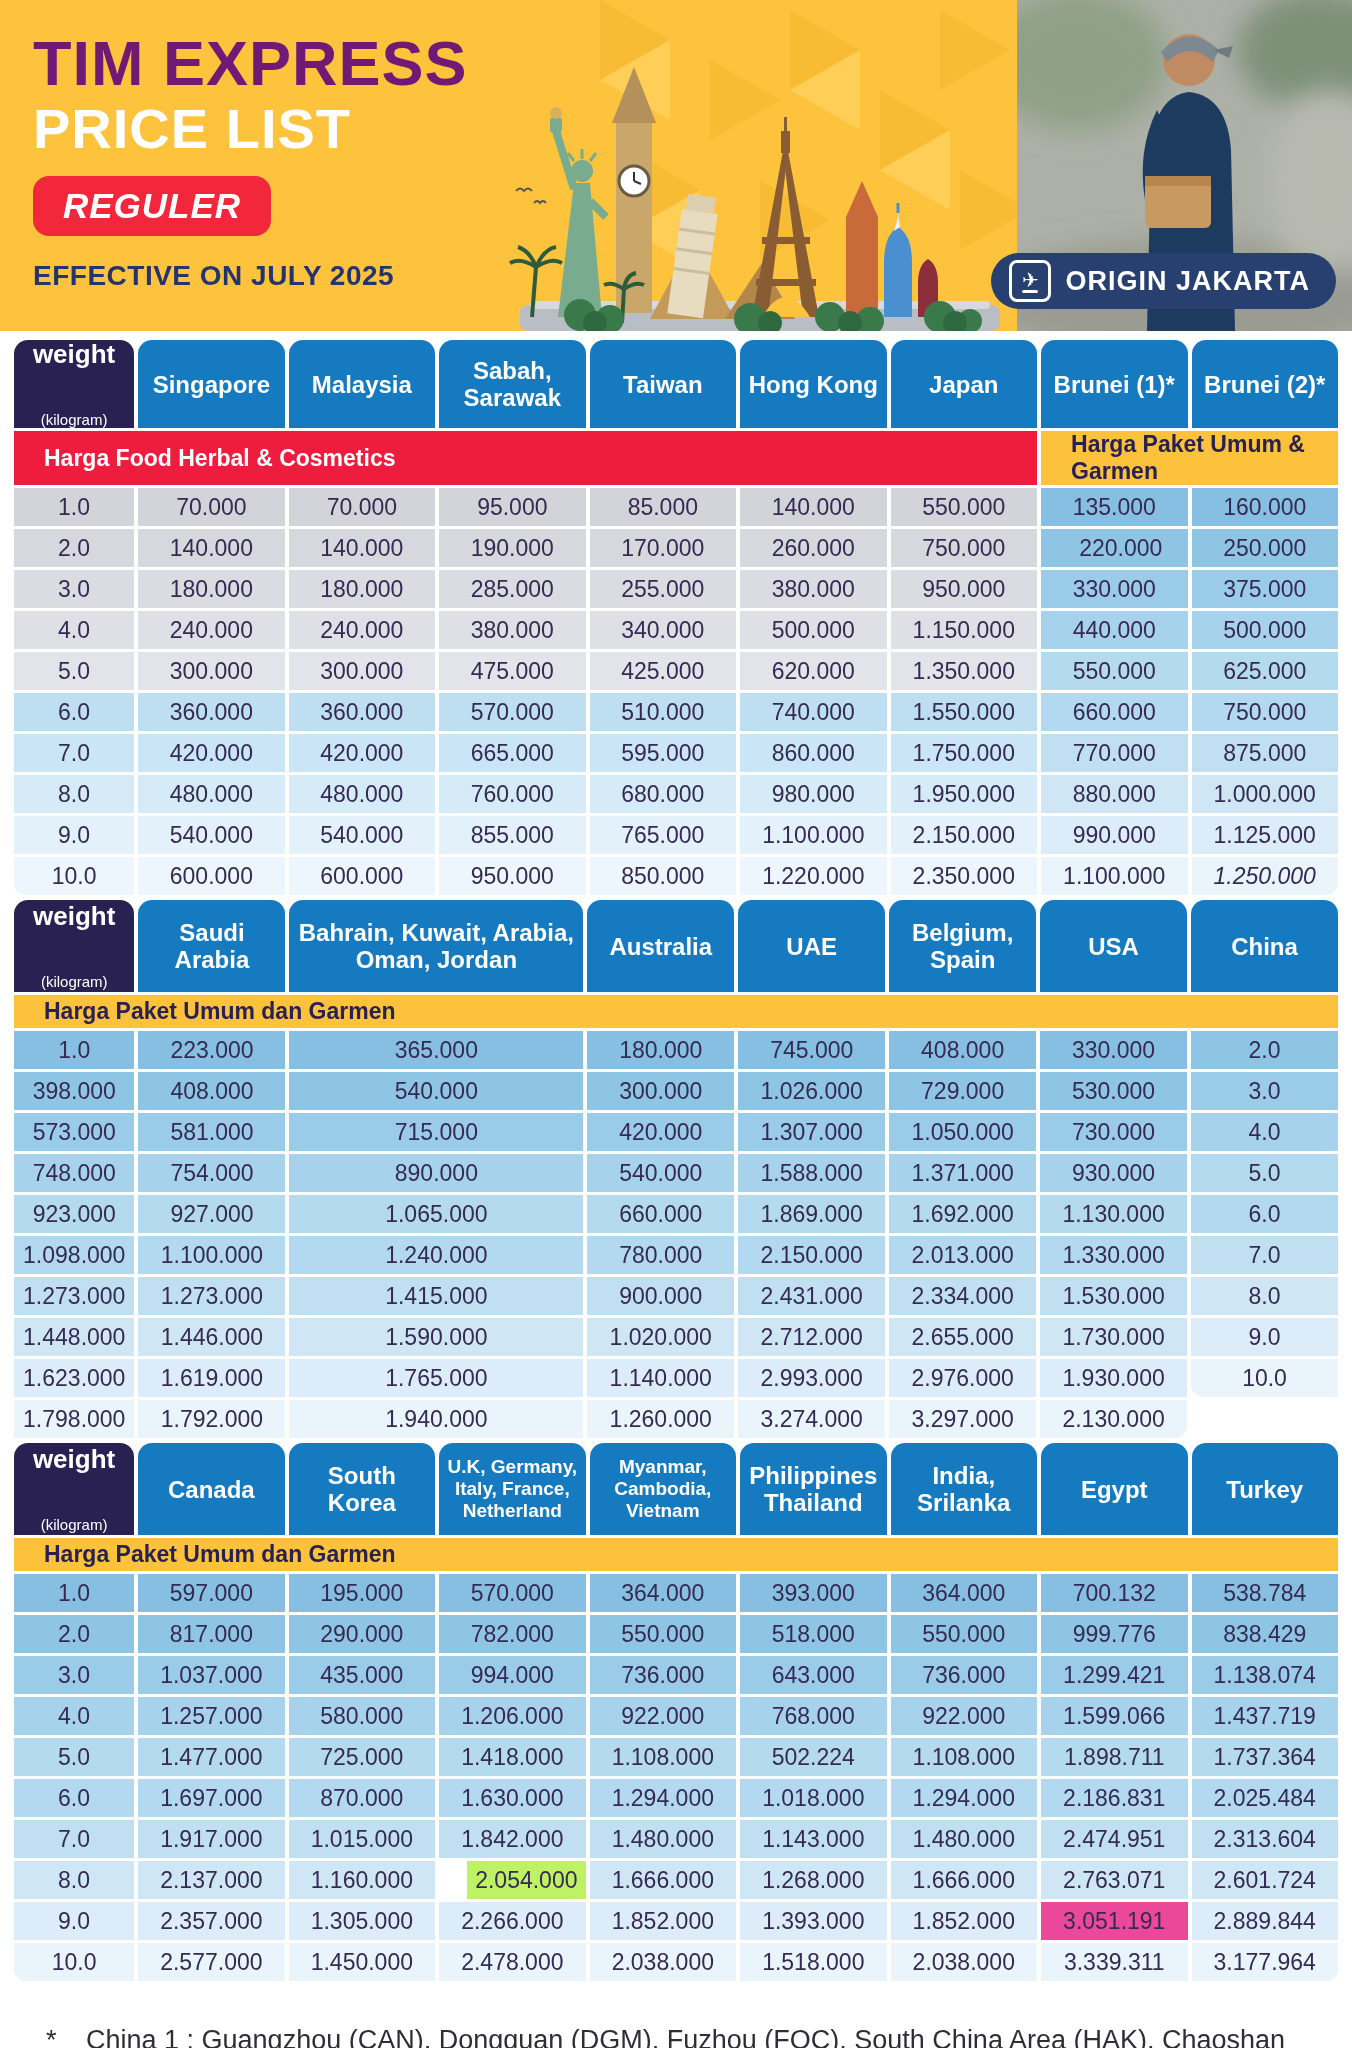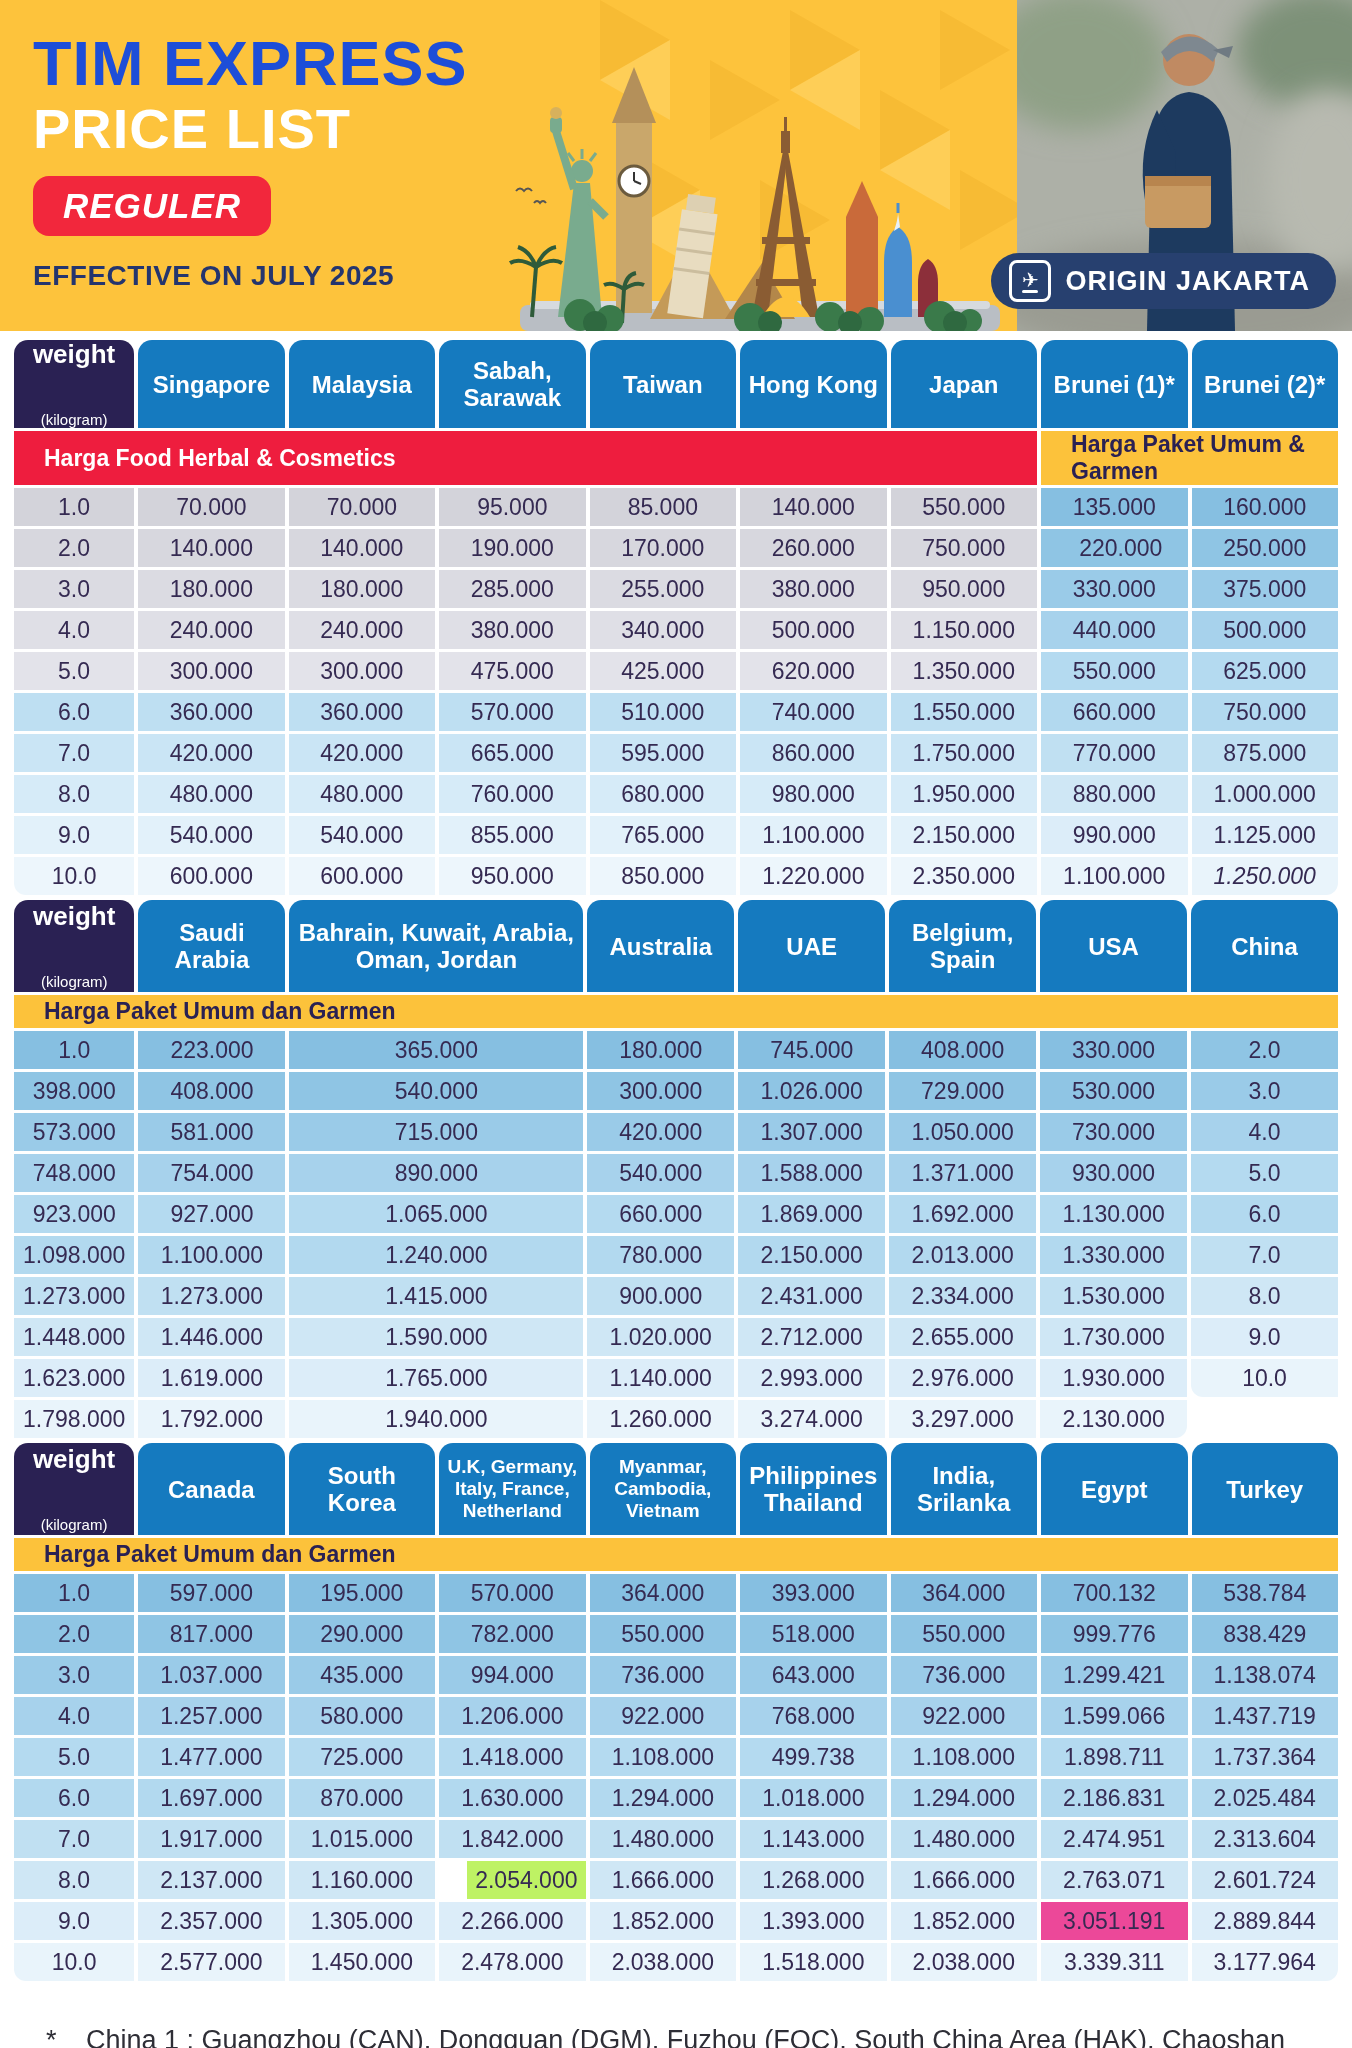--- a/index.html
+++ b/index.html
@@ -6,21 +6,21 @@
   .page{position:relative;width:1352px;height:2048px;background:#fff;
         font-family:"Liberation Sans",sans-serif;overflow:hidden;}
 
   
   .hero{position:relative;width:1352px;height:331px;background:#fdc33c;overflow:hidden;}
   .hero-pattern{position:absolute;left:560px;top:0;width:480px;height:331px;opacity:.55;}
   .hero-photo{position:absolute;right:0;top:0;width:335px;height:331px;
       background:linear-gradient(180deg,#a9aca4 0%,#b5b7ae 35%,#9aa295 60%,#8f958a 100%);}
   .hero-photo svg{position:absolute;inset:0;}
   .hero-titles{position:absolute;left:33px;top:28px;}
-  .hero-title{font-size:63px;font-weight:800;letter-spacing:1px;color:#1d4ed8;line-height:70px;}
+  .hero-title{font-size:63px;font-weight:800;letter-spacing:1px;color:#701a75;line-height:70px;}
   .hero-sub{font-size:56px;font-weight:800;letter-spacing:1px;color:#ffffff;line-height:62px;}
   .hero-badge{display:inline-block;margin-top:16px;background:#f2273c;color:#fff;
       font-size:35px;font-weight:800;font-style:italic;letter-spacing:1px;
       padding:10px 30px;border-radius:16px;}
   .hero-effective{margin-top:24px;font-size:28px;font-weight:800;letter-spacing:.5px;color:#24356e;}
   .origin-badge{position:absolute;right:16px;bottom:22px;height:56px;background:#27406f;
       border-radius:28px;display:flex;align-items:center;gap:14px;padding:0 26px 0 18px;}
   .origin-label{color:#fff;font-size:27px;font-weight:800;letter-spacing:1px;}
   .plane-box{width:36px;height:36px;border:3px solid #fff;border-radius:8px;
       display:flex;flex-direction:column;align-items:center;justify-content:center;}
@@ -452,21 +452,21 @@
         <div class="cell" style="background: rgb(167, 210, 236);">922.000</div>
         <div class="cell" style="background: rgb(167, 210, 236);">768.000</div>
         <div class="cell" style="background: rgb(167, 210, 236);">922.000</div>
         <div class="cell" style="background: rgb(167, 210, 236);">1.599.066</div>
         <div class="cell" style="background: rgb(167, 210, 236);">1.437.719</div>
         <div class="cell" style="background: rgb(180, 218, 240);">5.0</div>
         <div class="cell" style="background: rgb(180, 218, 240);">1.477.000</div>
         <div class="cell" style="background: rgb(180, 218, 240);">725.000</div>
         <div class="cell" style="background: rgb(180, 218, 240);">1.418.000</div>
         <div class="cell" style="background: rgb(180, 218, 240);">1.108.000</div>
-        <div class="cell" style="background: rgb(180, 218, 240);">499.738</div>
+        <div class="cell" style="background: rgb(180, 218, 240);">502.224</div>
         <div class="cell" style="background: rgb(180, 218, 240);">1.108.000</div>
         <div class="cell" style="background: rgb(180, 218, 240);">1.898.711</div>
         <div class="cell" style="background: rgb(180, 218, 240);">1.737.364</div>
         <div class="cell" style="background: rgb(178, 217, 239);">6.0</div>
         <div class="cell" style="background: rgb(178, 217, 239);">1.697.000</div>
         <div class="cell" style="background: rgb(178, 217, 239);">870.000</div>
         <div class="cell" style="background: rgb(178, 217, 239);">1.630.000</div>
         <div class="cell" style="background: rgb(178, 217, 239);">1.294.000</div>
         <div class="cell" style="background: rgb(178, 217, 239);">1.018.000</div>
         <div class="cell" style="background: rgb(178, 217, 239);">1.294.000</div>

